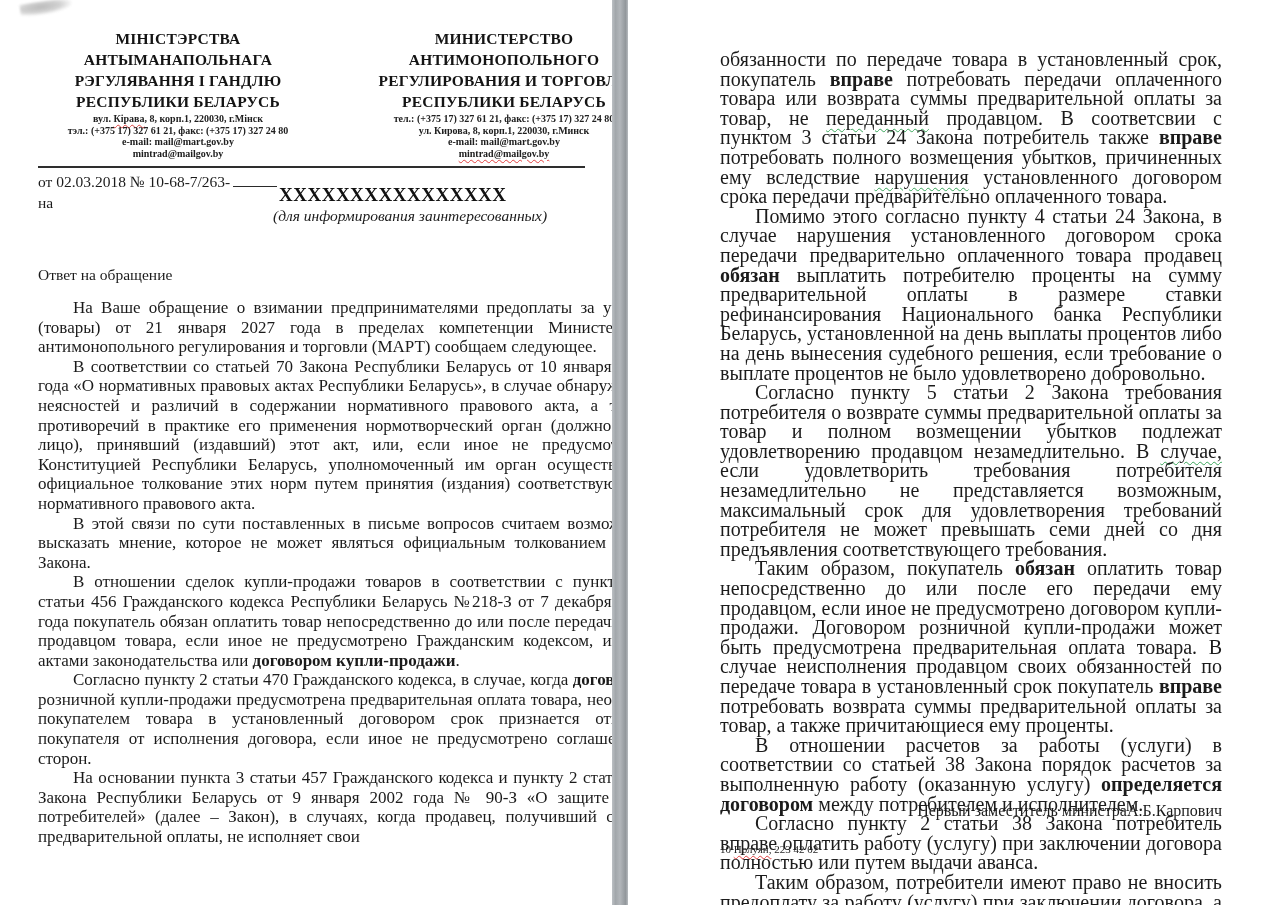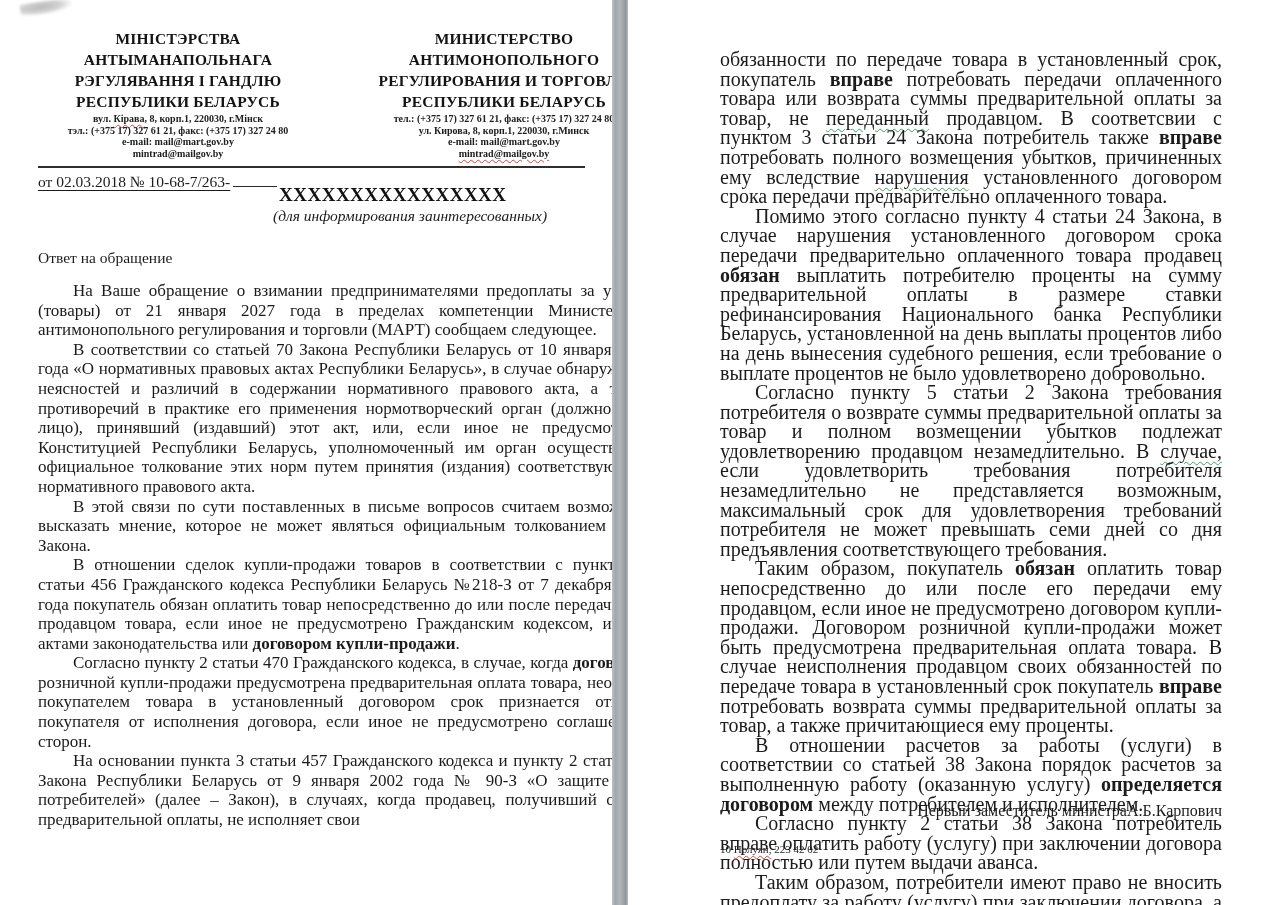--- a/index.html
+++ b/index.html
@@ -20,27 +20,27 @@
   .letterhead{display:flex;justify-content:space-between;}
   .lh-col{text-align:center;}
   .lh-col-left{width:252px;margin-left:14px;}
   .lh-col-right{width:292px;margin-right:2px;}
   .lh-title{font-weight:bold;font-size:15.5px;line-height:21px;letter-spacing:.2px;color:#141414;}
   .lh-addr{font-weight:bold;font-size:10px;line-height:11.5px;color:#202020;margin-top:1px;}
   .lh-addr div{white-space:nowrap;}
   .head-rule{border:none;border-top:2px solid #2e2e2e;margin:7px 0 0 0;width:547px;}
   
   .ref{position:relative;height:72px;margin-top:4px;font-size:15.5px;}
-  .ref-number{text-decoration:underline;text-underline-offset:3px;}
+  .ref-number{text-underline-offset:3px;}
   .ref-tail{display:inline-block;width:44px;border-bottom:1px solid #2a2a2a;height:14px;margin-left:3px;}
   .ref-on{margin-top:3px;}
   .addressee-block{position:absolute;left:235px;top:12px;width:345px;}
   .addressee-x{font-weight:bold;font-size:19px;letter-spacing:.5px;margin-left:6px;color:#111;}
   .addressee-note{font-style:italic;font-size:15.5px;margin-top:1px;white-space:nowrap;}
-  .subject{font-size:15.5px;margin-top:5px;}
+  .subject{font-size:15.5px;margin-top:22px;}
   
   .body-text{margin-top:14px;font-size:17px;line-height:19.6px;text-align:justify;}
   .body-text p{margin:0;text-indent:35px;}
   .body-text p.no-indent{text-indent:0;}
   .page-right .body-text{margin-top:16px;font-size:20px;}
   .seg-b{font-weight:bold;}
   .seg-g{text-decoration:underline;text-decoration-style:wavy;text-decoration-color:#3aa65a;
          text-decoration-thickness:1px;text-underline-offset:3px;}
   .seg-r{text-decoration:underline;text-decoration-style:wavy;text-decoration-color:#e04040;
          text-decoration-thickness:1px;text-underline-offset:2px;}
@@ -83,20 +83,21 @@
         </div>
       </div>
     </div>
 
     <hr class="head-rule">
 
     <div class="ref">
       <div>
         <span class="ref-number">от 02.03.2018 № 10-68-7/263-</span><span class="ref-tail"></span>
       </div>
+      <div class="ref-on">на</div>
       <div class="addressee-block">
         <div class="addressee-x">ХХХХХХХХХХХХХХХХ</div>
         <div class="addressee-note">(для информирования заинтересованных)</div>
       </div>
     </div>
 
     <div class="subject">Ответ на обращение</div>
 
     <div class="body-text">
       <p><span>На Ваше обращение о взимании предпринимателями предоплаты за услуги (товары) от 21 января 2027 года в пределах компетенции Министерства антимонопольного регулирования и торговли (МАРТ) сообщаем следующее.</span></p>

